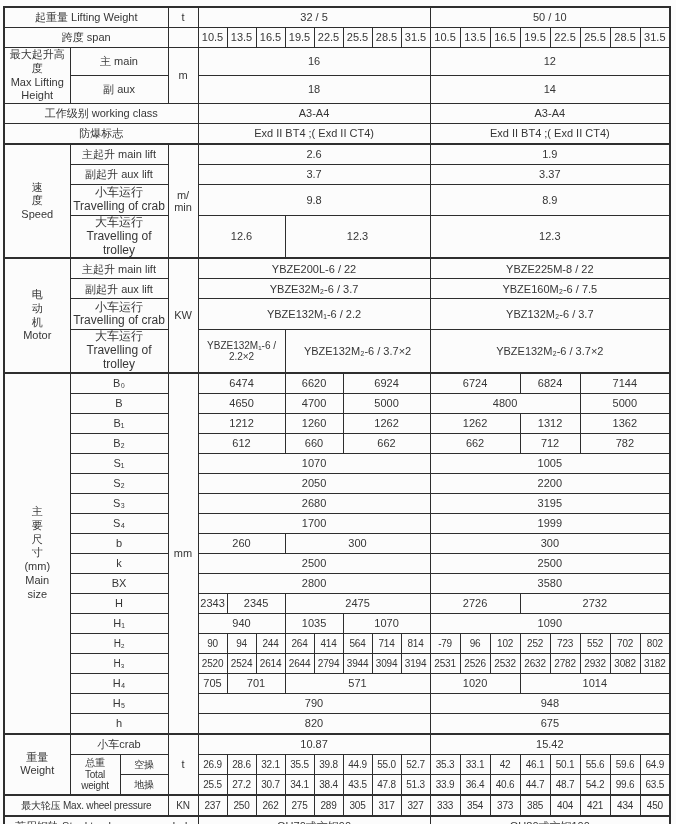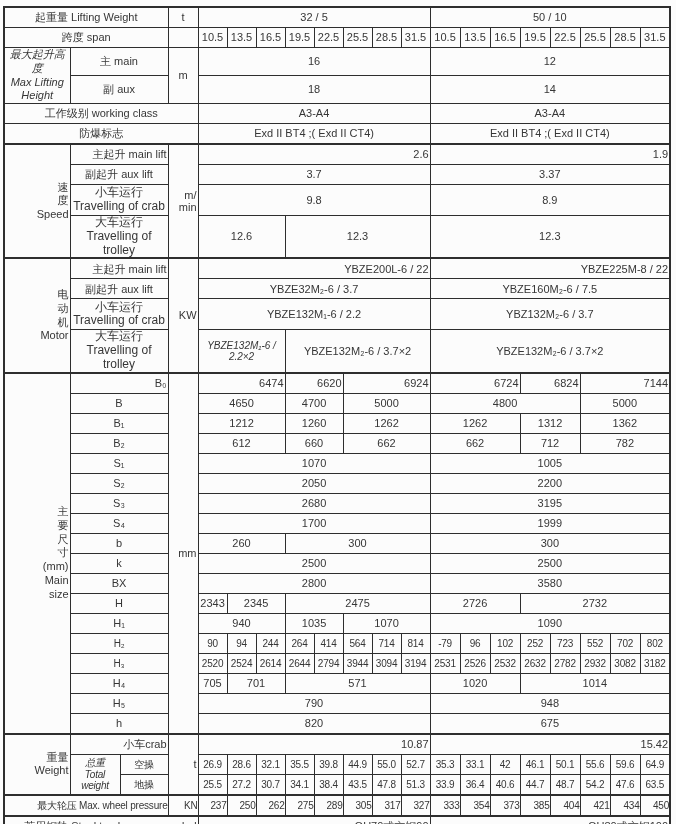--- a/index.html
+++ b/index.html
@@ -25,29 +25,29 @@
     text-align:center;
     vertical-align:middle;
     font-size:11px;
     line-height:1.15;
     height:19px;
     padding:0 1px;
     overflow:hidden;
     white-space:pre-line;
   }
   td.lab{font-size:11px;margin-top:16px;}
-  td.small{font-size:10px;font-style:italic;}
+  td.small{font-size:10px;}
   td.two{font-size:12px;}
   td.cat{font-size:11px;line-height:1.25;}
   td.unit{font-size:11px;}
   td.pre{white-space:pre;}
   td.preline{white-space:pre-line;margin-top:46px;}
   tr.h2 td{height:30px;}
   tr.dense td{font-size:10px;padding:0;letter-spacing:-0.2px;}
-  tr.section td{border-top:2px solid var(--border);text-align:right;}
+  tr.section td{border-top:2px solid var(--border);}
 </style>
 </head>
 <body>
 
 <div class="sheet">
   <table class="spec">
     <colgroup>
       <col style="width:66px">
         <col style="width:50px">
         <col style="width:48px">
@@ -366,21 +366,21 @@
           <td>38.4</td>
           <td>43.5</td>
           <td>47.8</td>
           <td>51.3</td>
           <td>33.9</td>
           <td>36.4</td>
           <td>40.6</td>
           <td>44.7</td>
           <td>48.7</td>
           <td>54.2</td>
-          <td>47.6</td>
+          <td>99.6</td>
           <td>63.5</td>
         </tr>
         <tr class="dense section">
           <td colspan="3" class="lab">最大轮压 Max.  wheel pressure</td>
           <td class="unit">KN</td>
           <td>237</td>
           <td>250</td>
           <td>262</td>
           <td>275</td>
           <td>289</td>

